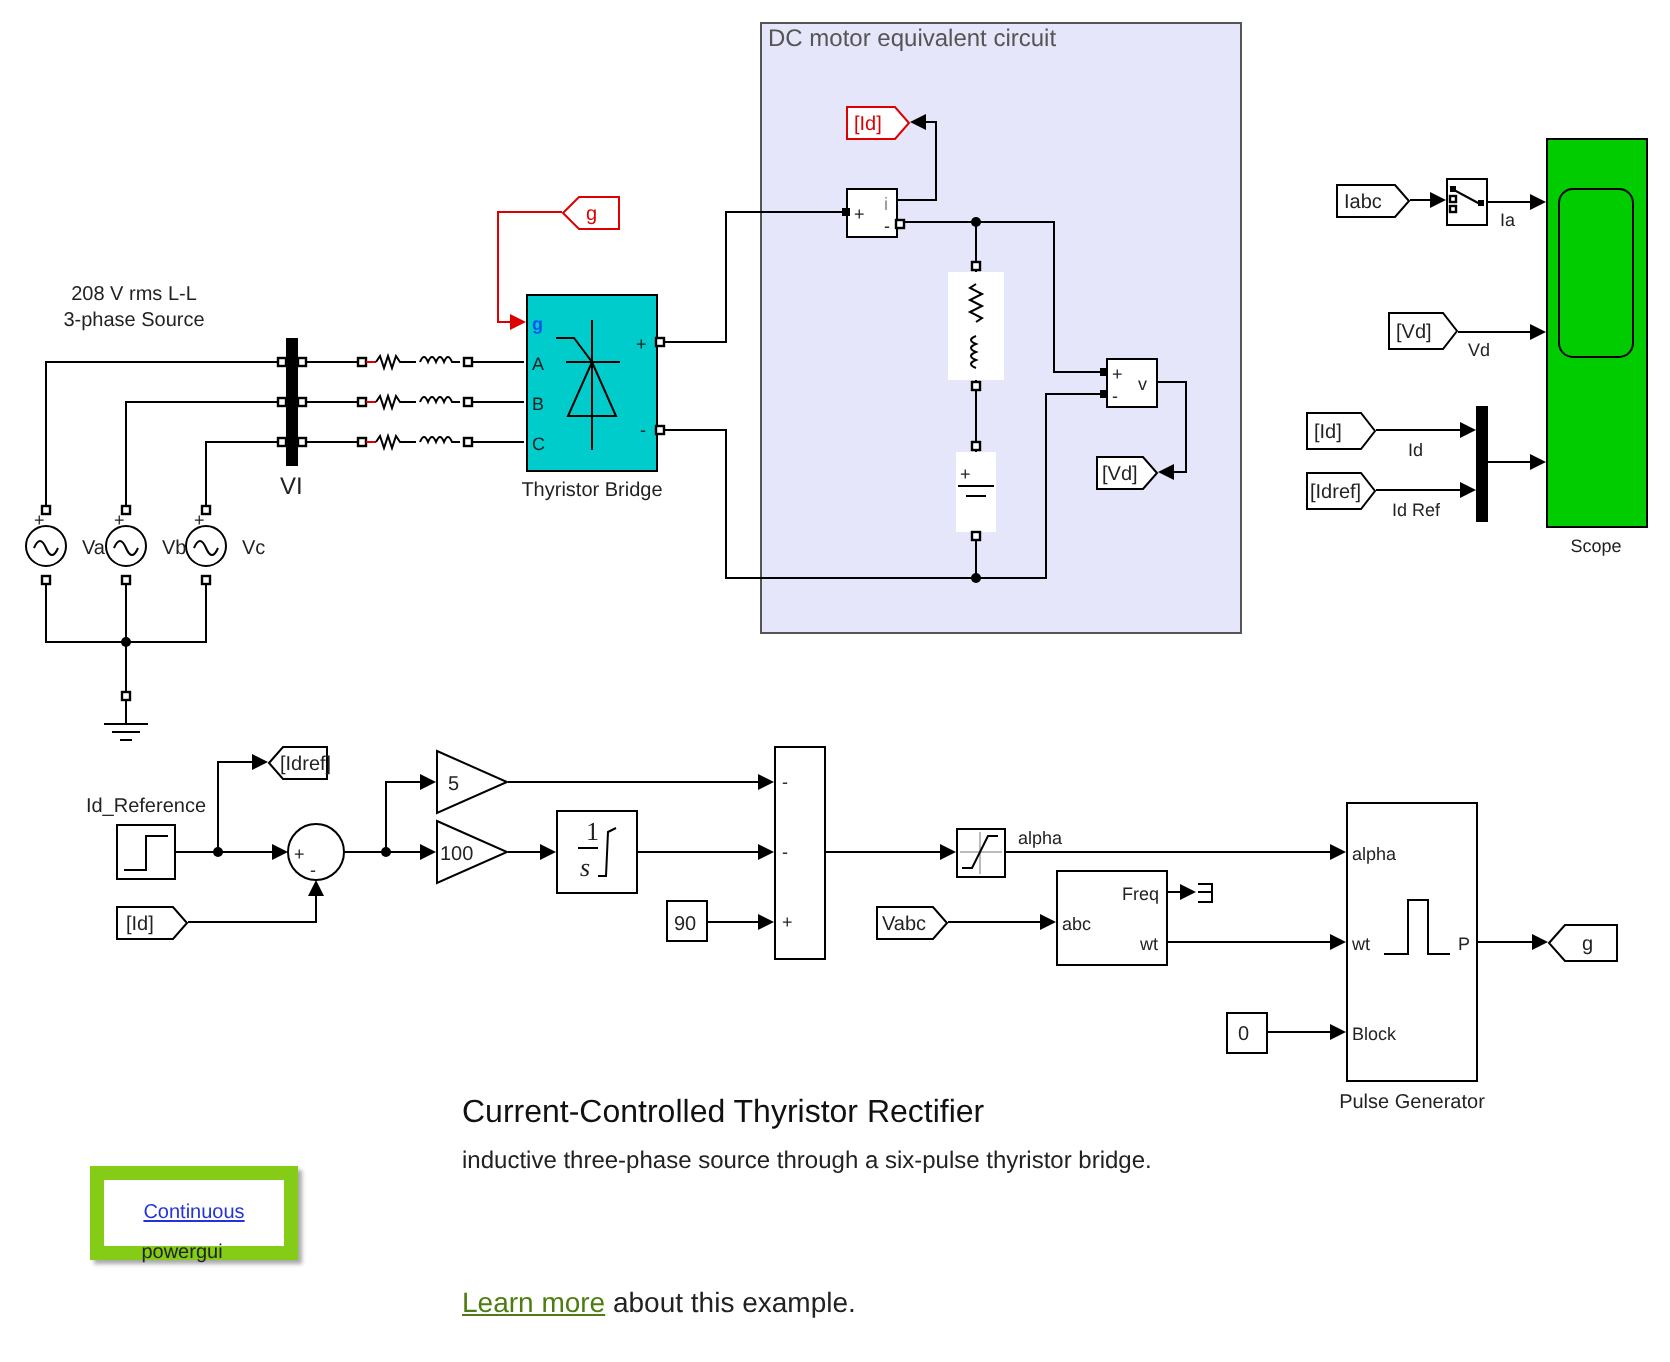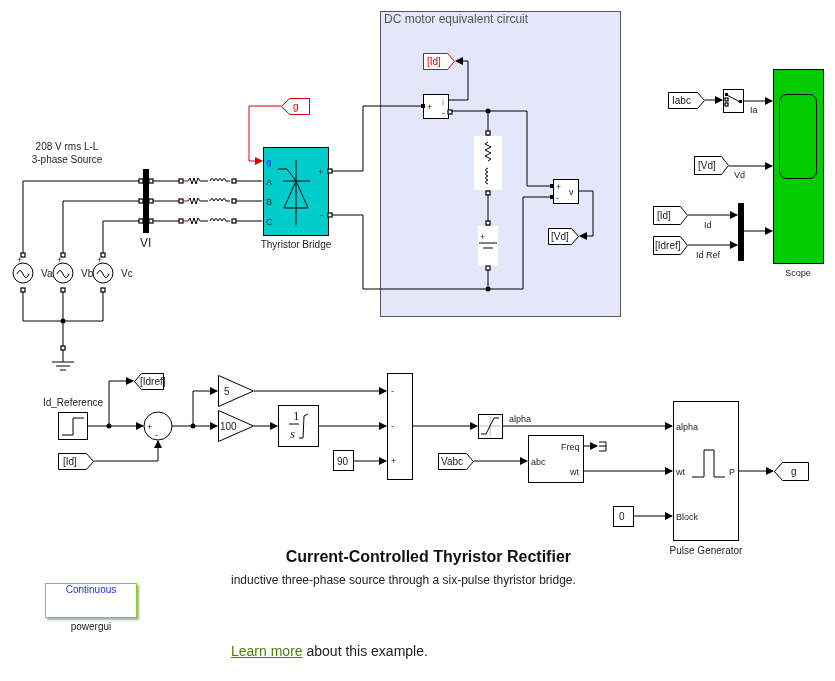--- a/index.html
+++ b/index.html
@@ -4,24 +4,24 @@
 <style>
   html, body { margin:0; padding:0; background:#ffffff; }
   body { width:835px; height:681px; position:relative; overflow:hidden; font-family:"Liberation Sans", sans-serif; }
   svg { position:absolute; left:0; top:0; }
   .txt { font-family:"Liberation Sans", sans-serif; font-size:10px; fill:#222; }
   .small { font-size:9px; }
   .wire { stroke:#000; stroke-width:1; fill:none; }
   .blk { fill:#fff; stroke:#000; stroke-width:1; }
   .port { fill:#fff; stroke:#000; stroke-width:1.2; }
   .desc { position:absolute; left:231px; top:573px; width:380px; font-size:12px; line-height:14px; color:#222; }
-  .title { position:absolute; left:231px; top:548px; width:340px; text-align:right; font-size:16px; font-weight:bold; color:#111; }
+  .title { position:absolute; left:231px; top:548px; width:340px; text-align:left; font-size:16px; font-weight:normal; color:#111; }
   .learn { position:absolute; left:231px; top:643px; font-size:14px; color:#222; }
   .learn a { color:#4d7c0f; text-decoration:underline; }
-  .pgui { position:absolute; left:45px; top:583px; width:90px; height:33px; border:1px solid #84cc16; box-shadow:2px 2px 2px #aaa; background:#fff; display:flex; align-items:flex-start; justify-content:center; font-size:10px; color:#2233dd; }
+  .pgui { position:absolute; left:45px; top:583px; width:90px; height:33px; border:7px solid #84cc16; box-shadow:2px 2px 2px #aaa; background:#fff; display:flex; align-items:center; justify-content:center; font-size:10px; color:#2233dd;text-decoration:underline; }
   .pgui-label { position:absolute; left:45px; top:621px; width:92px; text-align:center; font-size:10px; color:#222; }
 </style>
 </head>
 <body>
 
 <svg width="835" height="681" viewBox="0 0 835 681">
   <defs>
     <marker id="arr" markerWidth="8" markerHeight="8" refX="7" refY="4" orient="auto" markerUnits="userSpaceOnUse">
       <path d="M0,0 L8,4 L0,8 z" fill="#000"></path>
     </marker>

